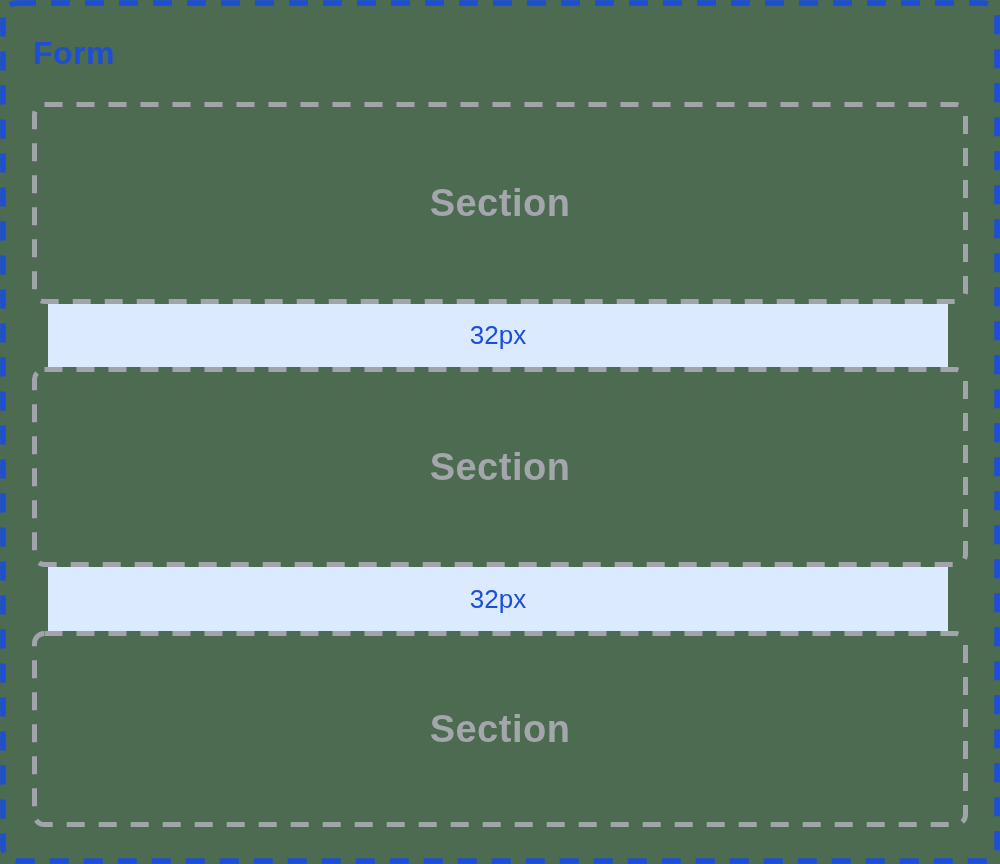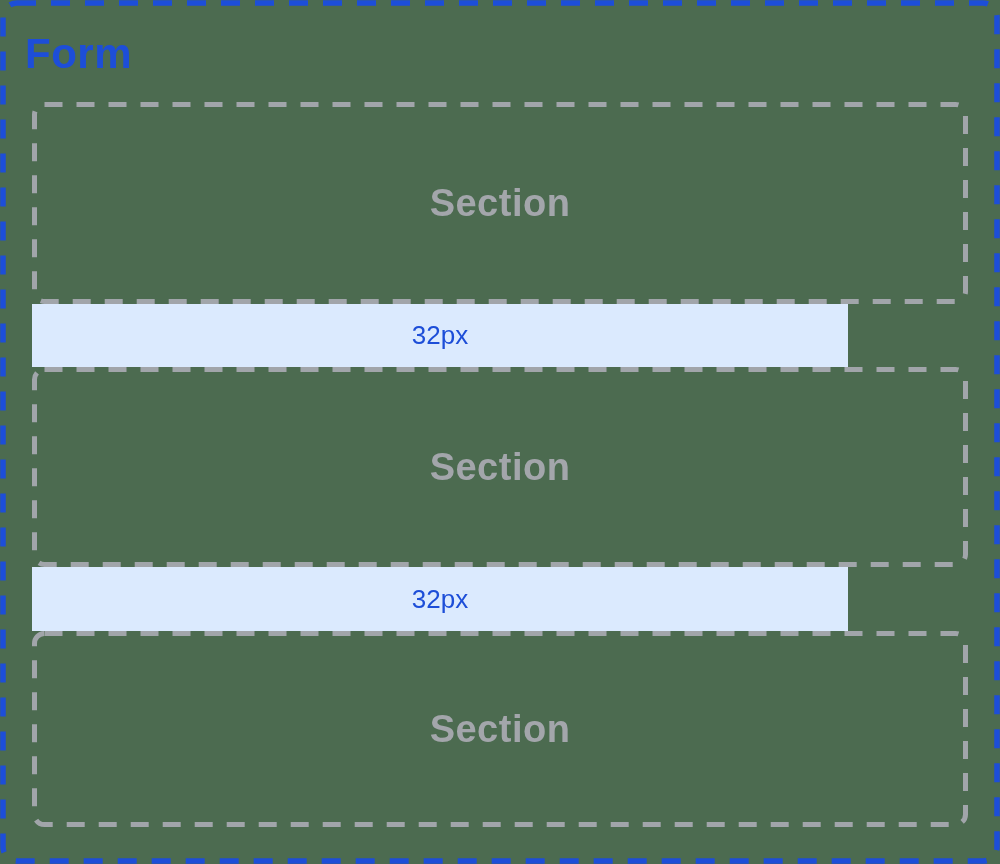--- a/index.html
+++ b/index.html
@@ -32,23 +32,23 @@
     stroke-width: 5.5;
     stroke-dasharray: 19 15;
   }
   .dash-rect.gray {
     stroke: var(--border-gray, #a1a5aa);
     stroke-width: 5;
     stroke-dasharray: 18 14;
   }
   .form-title {
     position: absolute;
-    left: 25px;
+    left: 33px;
     top: 37px;
-    font-size: 42px;
+    font-size: 32px;
     line-height: 33px;
     font-weight: bold;
     color: var(--accent-blue, #1d4ed8);
     letter-spacing: 0.5px;
   }
   .section-box {
     position: absolute;
     left: 32px;
     width: 936px;
     display: flex;
@@ -63,22 +63,22 @@
   }
   .section-label {
     position: relative;
     font-size: 38px;
     font-weight: bold;
     color: var(--section-text, #a3a6ab);
     letter-spacing: 0.5px;
   }
   .spacer-band {
     position: absolute;
-    left: 32px;
-    width: 816px;
+    left: 48px;
+    width: 900px;
     background: var(--spacer-bg, #dbeafe);
     display: flex;
     align-items: center;
     justify-content: center;
   }
   .spacer-label {
     font-size: 26px;
     font-weight: 400;
     color: var(--spacer-text, #1d4ed8);
   }

